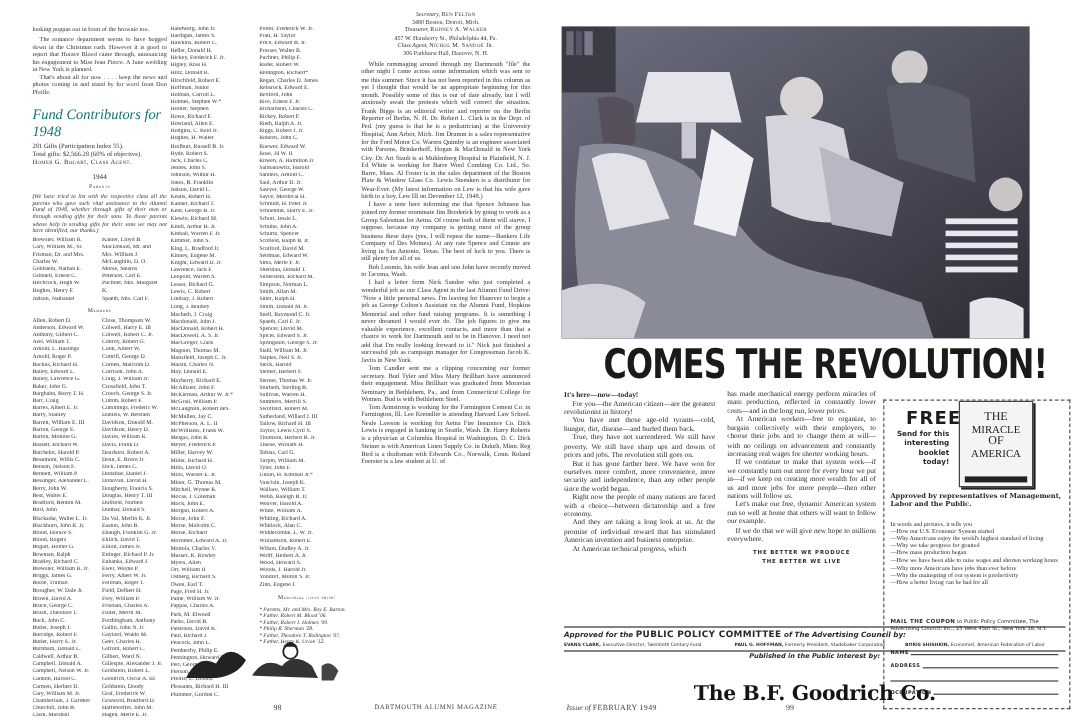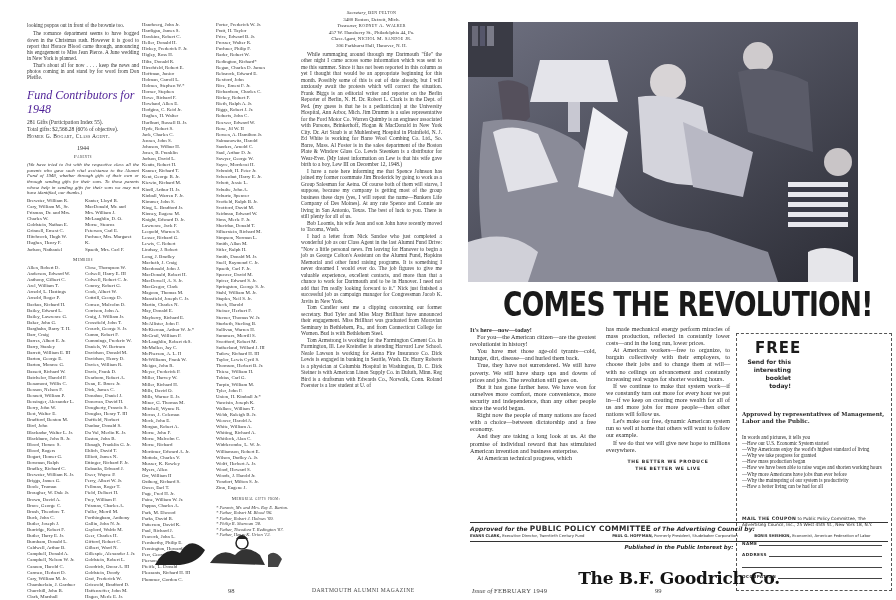--- a/index.html
+++ b/index.html
@@ -1,21 +1,21 @@
 <!DOCTYPE html>
 <html><head>
 <meta charset="utf-8">
 <style>
   * { box-sizing: border-box; margin: 0; padding: 0; }
   html, body { width: 896px; height: 600px; background: #ffffff; overflow: hidden; }
   body { position: relative; font-family: "Liberation Serif", "DejaVu Serif", serif; color: #2a2a2a; }
   .col { position: absolute; font-size: 5.2px; line-height: 6.3px; color: #333; }
   .col p { text-indent: 6px; text-align: justify; margin-bottom: 0; }
   .col p.noind { text-indent: 0; }
-  .title-ital { font-style: italic; font-size: 12px; line-height: 14px; color: #4c1d95; margin-top: 7px; margin-bottom: 3px; }
+  .title-ital { font-style: italic; font-size: 12px; line-height: 14px; color: #0f766e; margin-top: 7px; margin-bottom: 3px; }
   .summary { font-size: 5.5px; line-height: 7px; }
   .smallcaps { font-variant: small-caps; letter-spacing: 0.3px; }
   .yr { text-align: center; font-size: 6px; margin: 5px 0 3px; }
   .secthd { text-align: center; font-size: 4.8px; letter-spacing: 0.5px; margin: 3px 0 2px; font-variant: small-caps; }
   .note { font-style: italic; font-size: 4.9px; line-height: 5.6px; text-align: justify; }
   .names2 { display: grid; grid-template-columns: 1fr 1fr; column-gap: 4px; font-size: 4.9px; line-height: 6.1px; }
   .names1 { font-size: 4.9px; line-height: 6.1px; }
   .names1 div, .names2 div { white-space: nowrap; overflow: hidden; }
   .memorial { font-size: 4.6px; line-height: 5.6px; font-style: italic; }
   .class-year { font-size: 18px; text-align: center; letter-spacing: 1px; color: #222; line-height: 20px; margin-top: 8px; }
@@ -484,20 +484,27 @@
   </div>
 
   <div class="coupon">
     <div class="free">FREE</div>
     <div class="sendfor">
       <div>Send for this</div>
       <div>interesting</div>
       <div>booklet</div>
       <div>today!</div>
     </div>
+    <div class="booklet">
+      <div>THE</div>
+      <div style="font-size:9px;">MIRACLE</div>
+      <div>OF</div>
+      <div style="font-size:9px;">AMERICA</div>
+      <div class="bar"></div>
+    </div>
     <div class="approved">Approved by representatives of Management, Labor and the Public.</div>
     <div class="coupon-list">
       <div>In words and pictures, it tells you</div>
       <div id="coupon-items">
           <div>—How our U.S. Economic System started</div>
           <div>—Why Americans enjoy the world's highest standard of living</div>
           <div>—Why we take progress for granted</div>
           <div>—How mass production began</div>
           <div>—How we have been able to raise wages and shorten working hours</div>
           <div>—Why more Americans have jobs than ever before</div>

